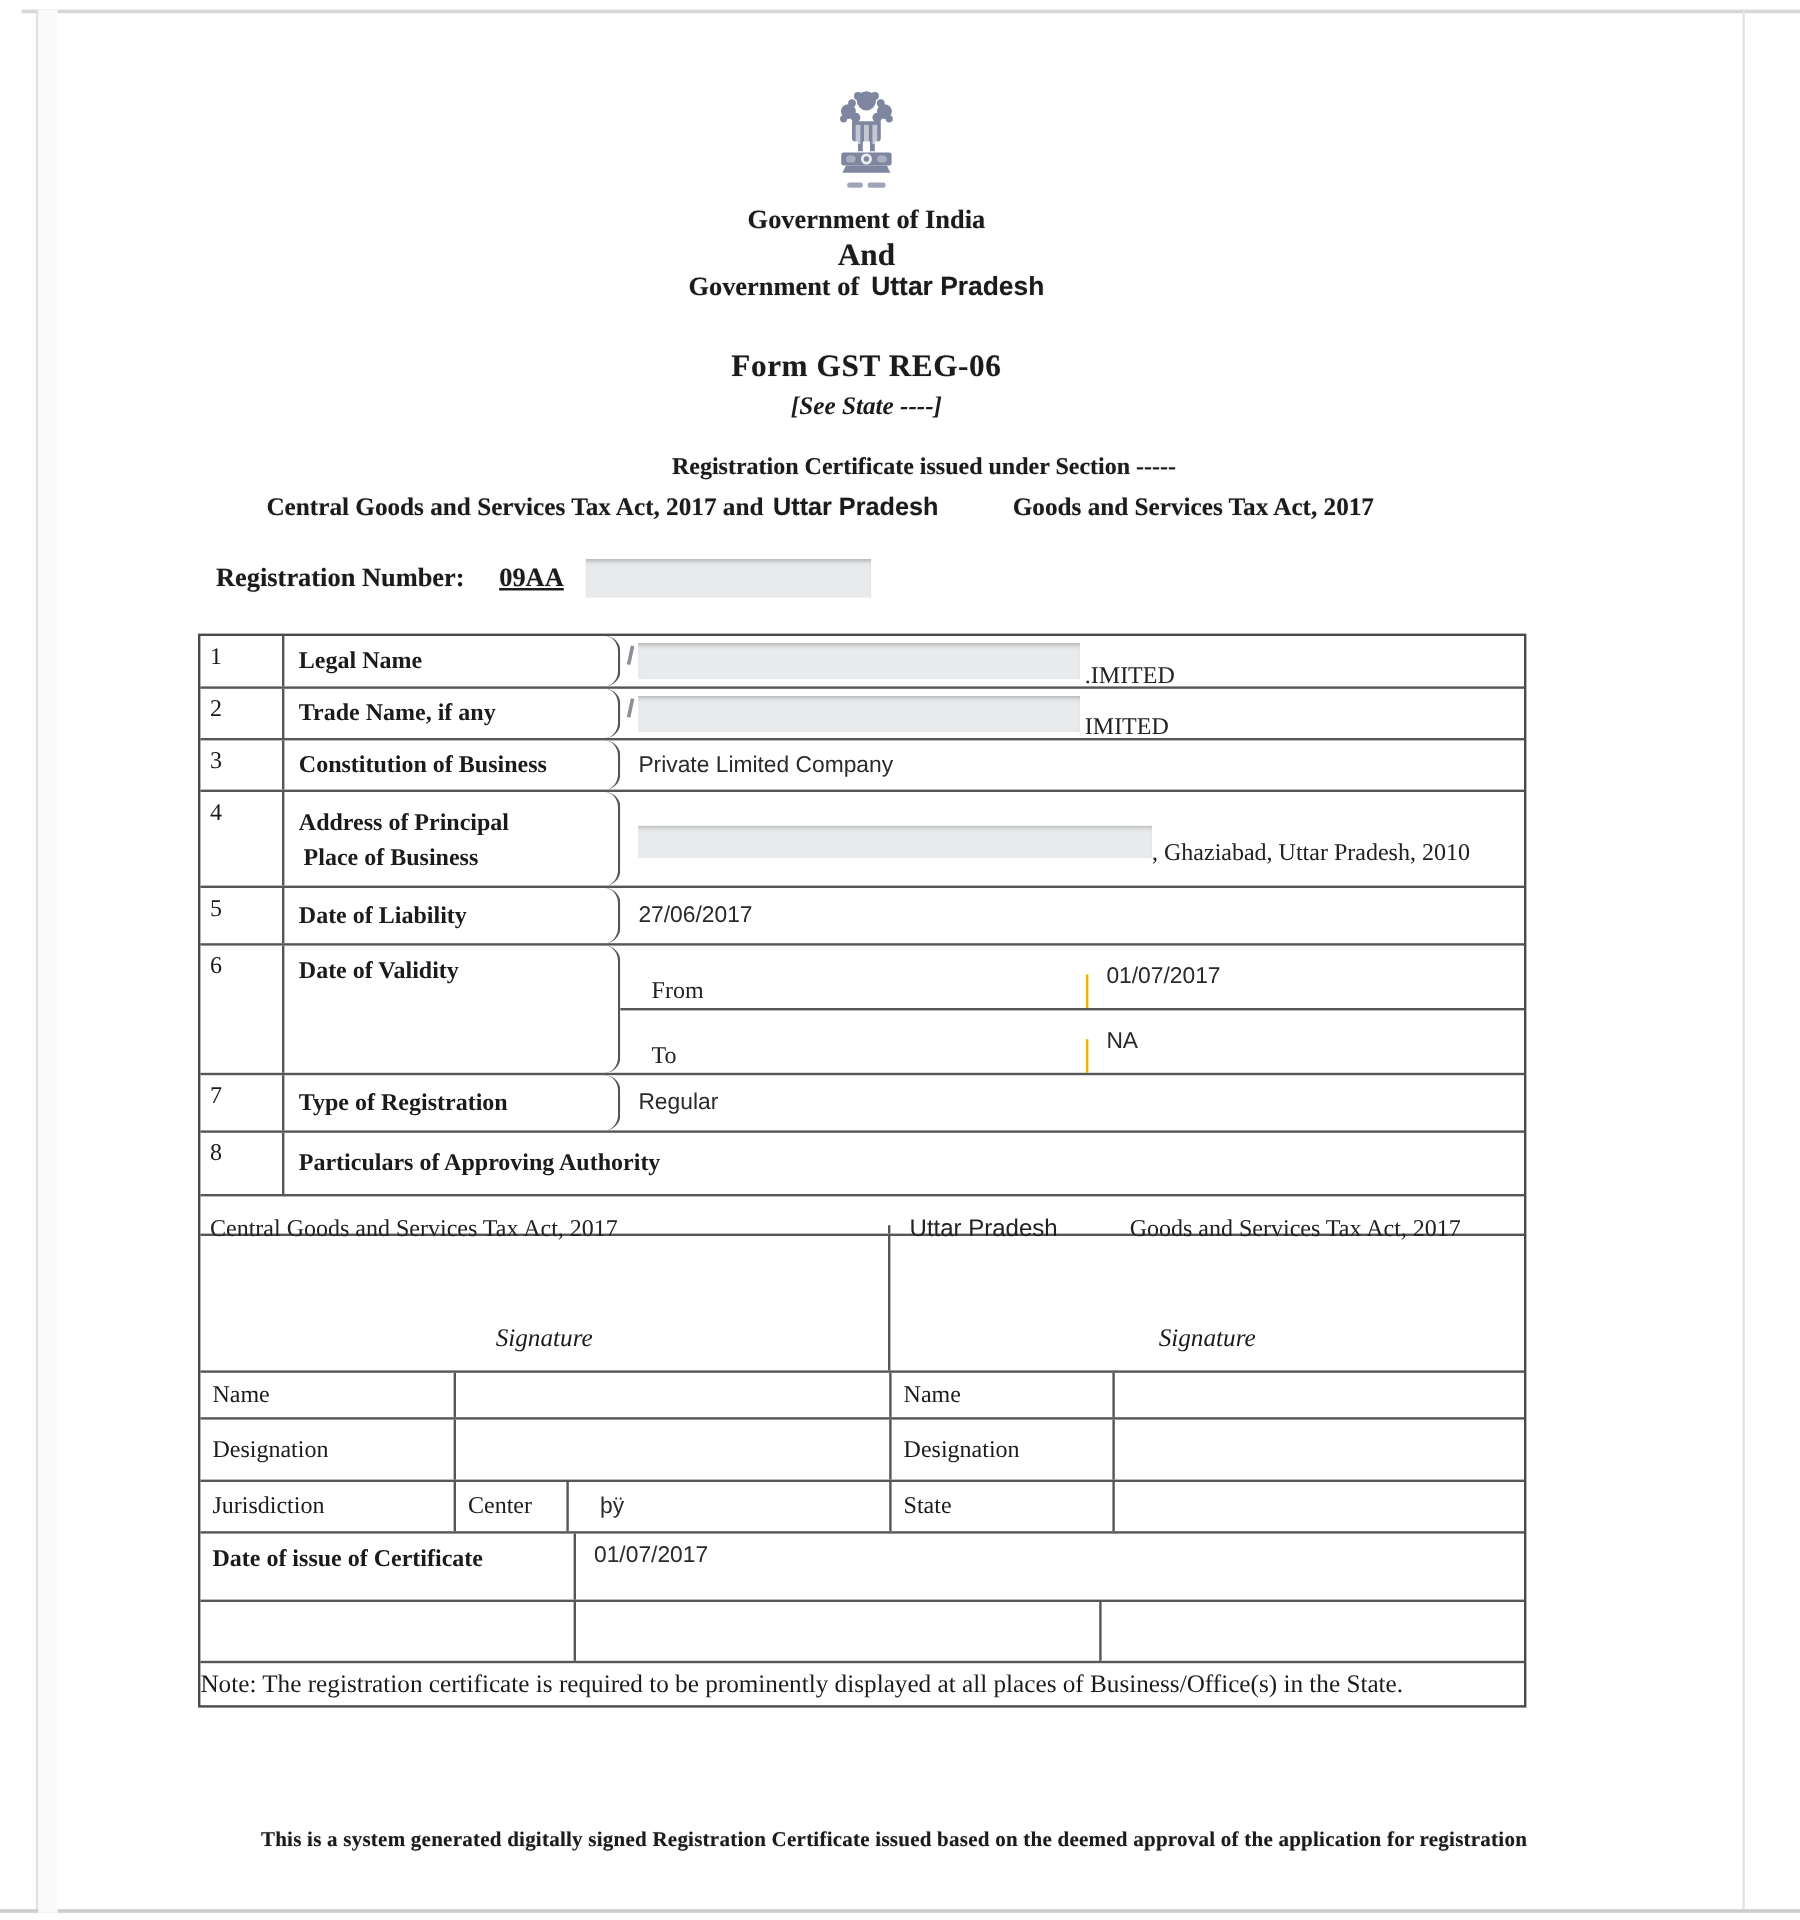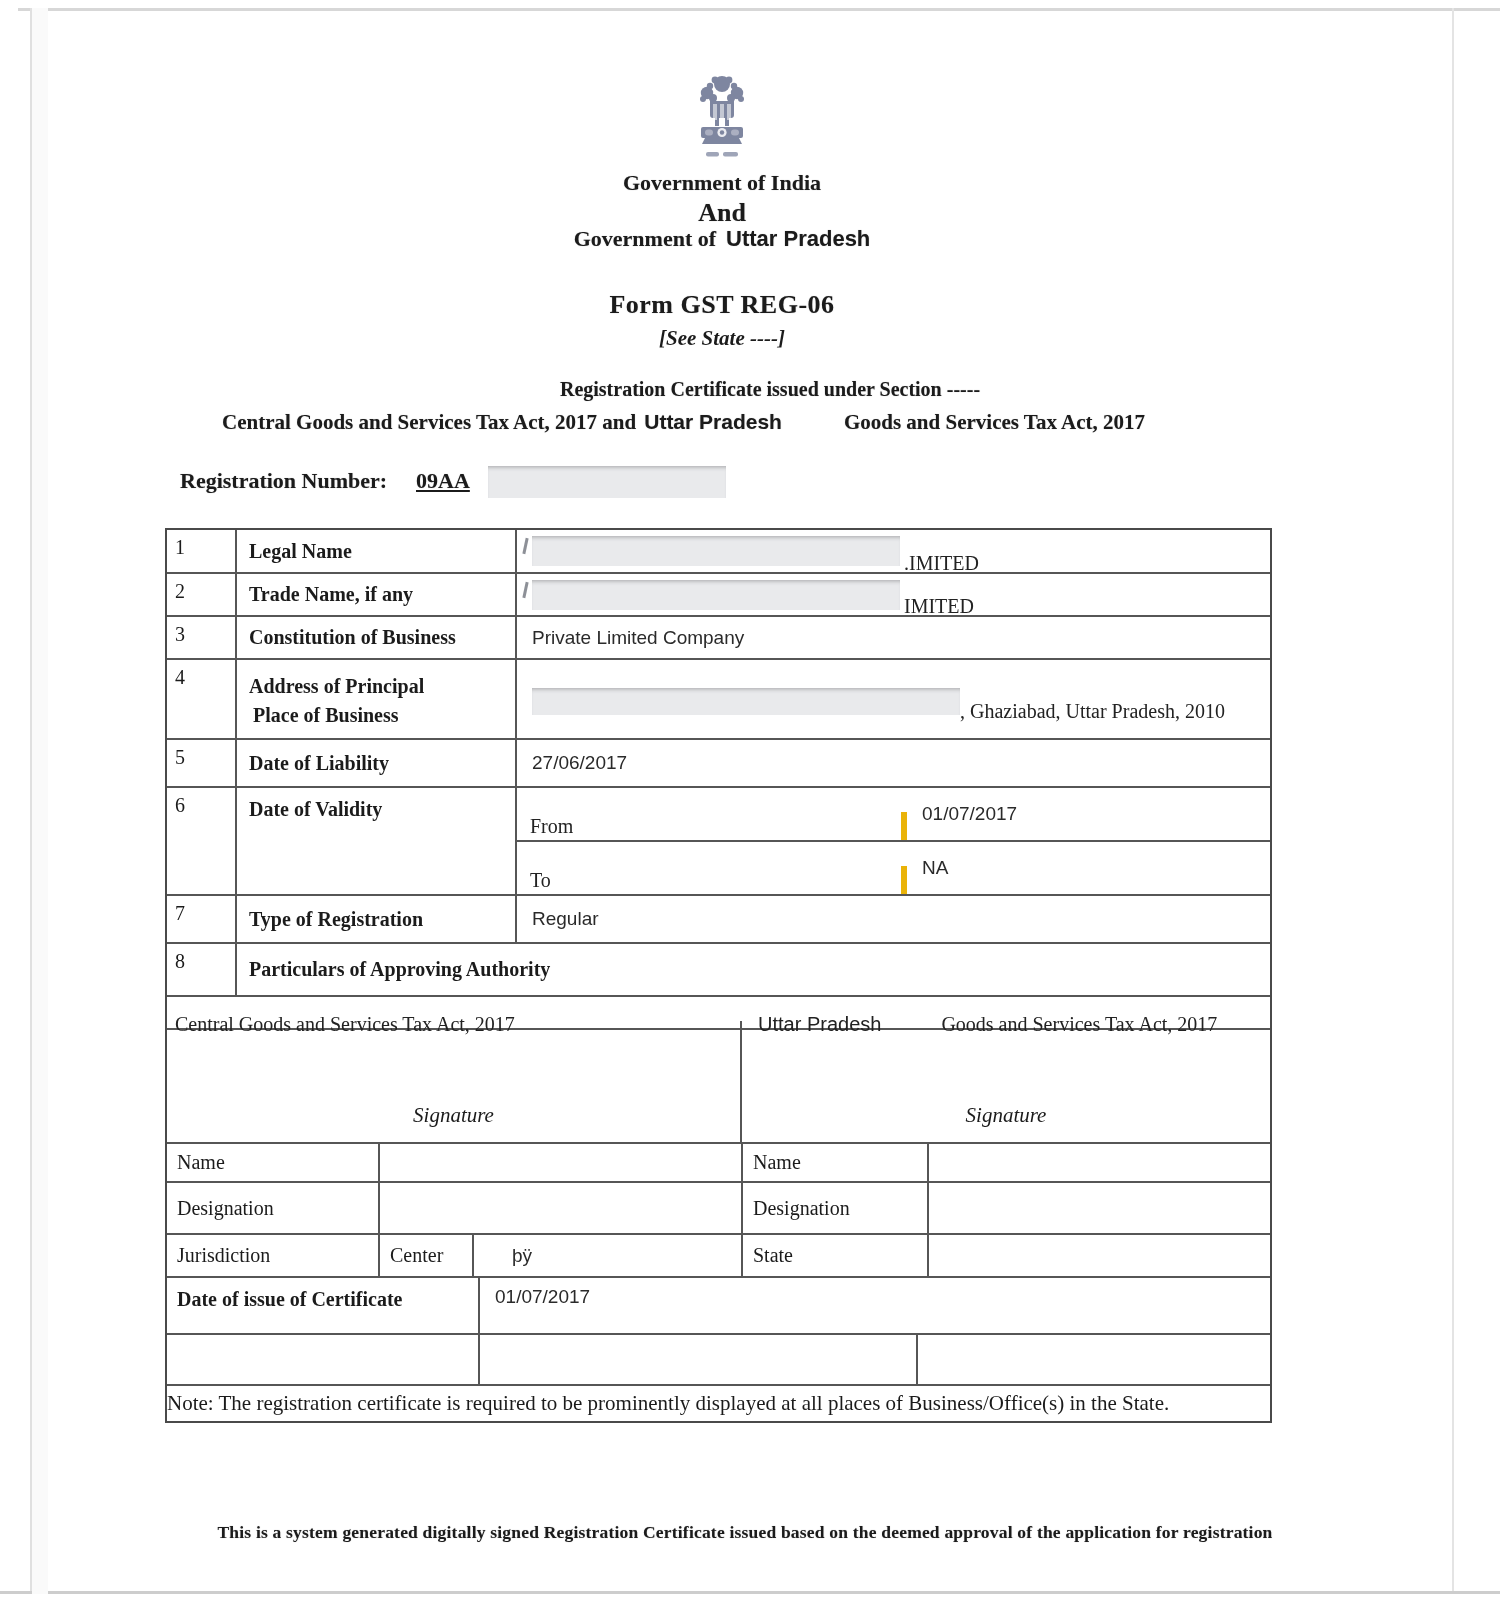--- a/index.html
+++ b/index.html
@@ -39,49 +39,49 @@
   
   .cert-table{
     position:absolute;left:165px;top:528px;width:1107px;
     border:2px solid #4a4a4a;box-sizing:border-box;font-size:20px;
   }
   .trow{display:flex;border-bottom:2px solid #565656;box-sizing:border-box;}
   .trow:last-child{border-bottom:none;}
   .cell{box-sizing:border-box;border-right:2px solid #565656;display:flex;align-items:center;overflow:hidden;}
   .cell:last-child{border-right:none;}
   .cell.num{width:70px;align-items:flex-start;padding:6px 0 0 8px;font-size:20px;}
-  .cell.lbl{width:280px;padding-left:12px;font-weight:bold;}
+  .cell.lbl{width:280px;padding-left:12px;font-weight:bold;border-radius:13px;}
   .cell.val{flex:1;padding-left:15px;}
   .valtext{font-family:"Liberation Sans", sans-serif;font-size:19px;color:#2a2a2a;}
   .sertext{font-size:20px;color:#222;margin-top:24px;}
   .lbl-top{align-items:flex-start;padding-top:12px;}
   .lbl2{display:block;line-height:1.45;}
   .redact-name{width:368px;height:30px;margin-right:4px;position:relative;}
   .redact-name::before{content:"";position:absolute;left:-8px;top:2px;width:3px;height:16px;background:#8d9097;transform:rotate(12deg);}
   .redact-addr{width:428px;height:27px;position:relative;top:2px;}
   
   .r6right{flex:1;display:flex;flex-direction:column;}
   .r6sub{display:flex;flex:1;box-sizing:border-box;}
   .r6sub.first{border-bottom:2px solid #565656;}
-  .r6from{width:390px;border-right:6px solid #eab308;display:flex;align-items:center;padding-left:13px;box-sizing:border-box;}
+  .r6from{width:390px;border-right:2px solid #eab308;display:flex;align-items:center;padding-left:26px;box-sizing:border-box;}
   .r6val{flex:1;display:flex;align-items:center;padding-left:15px;}
   
   .half-l{width:575px;border-right:2px solid #565656;box-sizing:border-box;display:flex;align-items:center;padding-left:8px;}
   .half-r{flex:1;display:flex;align-items:center;padding-left:16px;}
   .half-r .state{font-family:"Liberation Sans", sans-serif;margin-right:60px;}
   .sig{align-items:flex-end;justify-content:center;padding:0 0 14px 0;font-style:italic;font-size:21px;}
   
   .c213{width:213px;}
   .c363{width:363px;}
   .c186{width:186px;}
   .c345{flex:1;}
   .c94{width:94px;}
   .c269{width:269px;}
   .pl10{padding-left:10px;}
-  .pl30{padding-left:38px;}
+  .pl30{padding-left:26px;}
   .c313{width:313px;}
   .c438{width:438px;}
   .note-row{font-size:21px;padding:5px 0;display:block;line-height:1.2;}
   .footer-line{position:absolute;left:0;width:1490px;top:1522px;text-align:center;
     font-size:17.5px;font-weight:bold;letter-spacing:0.2px;}
   .emblem{position:absolute;left:693px;top:74px;}
 </style>
 </head>
 <body>
 

